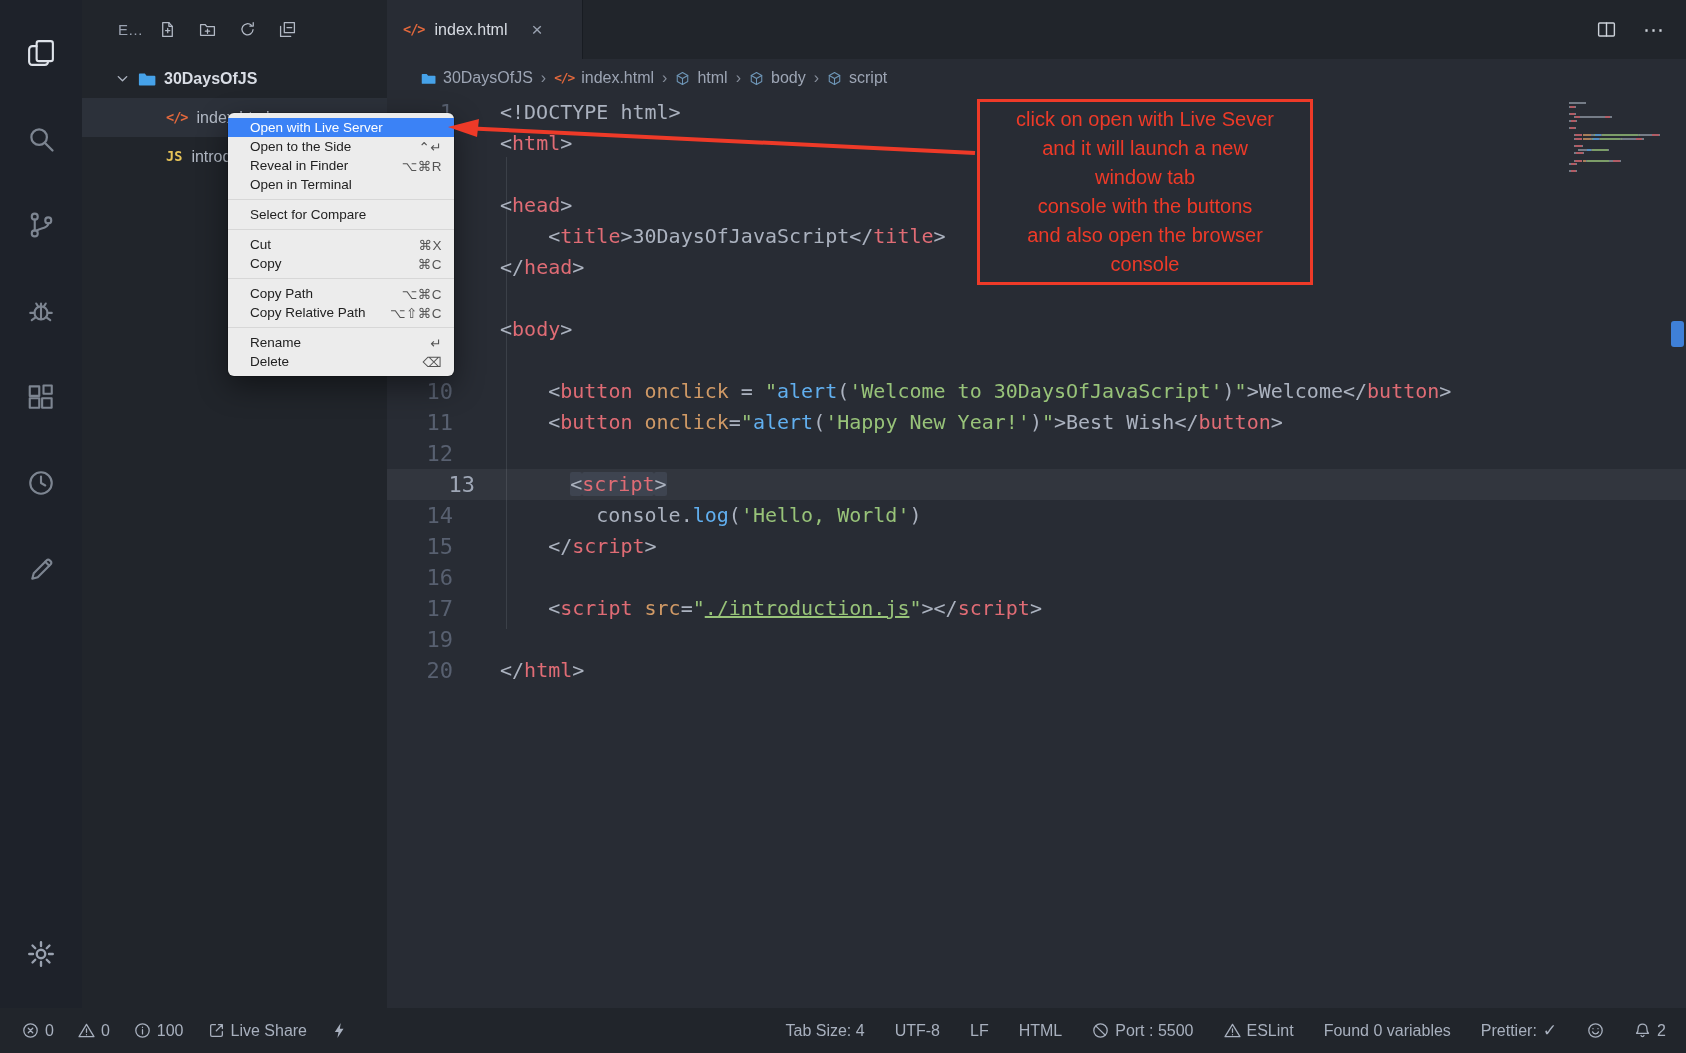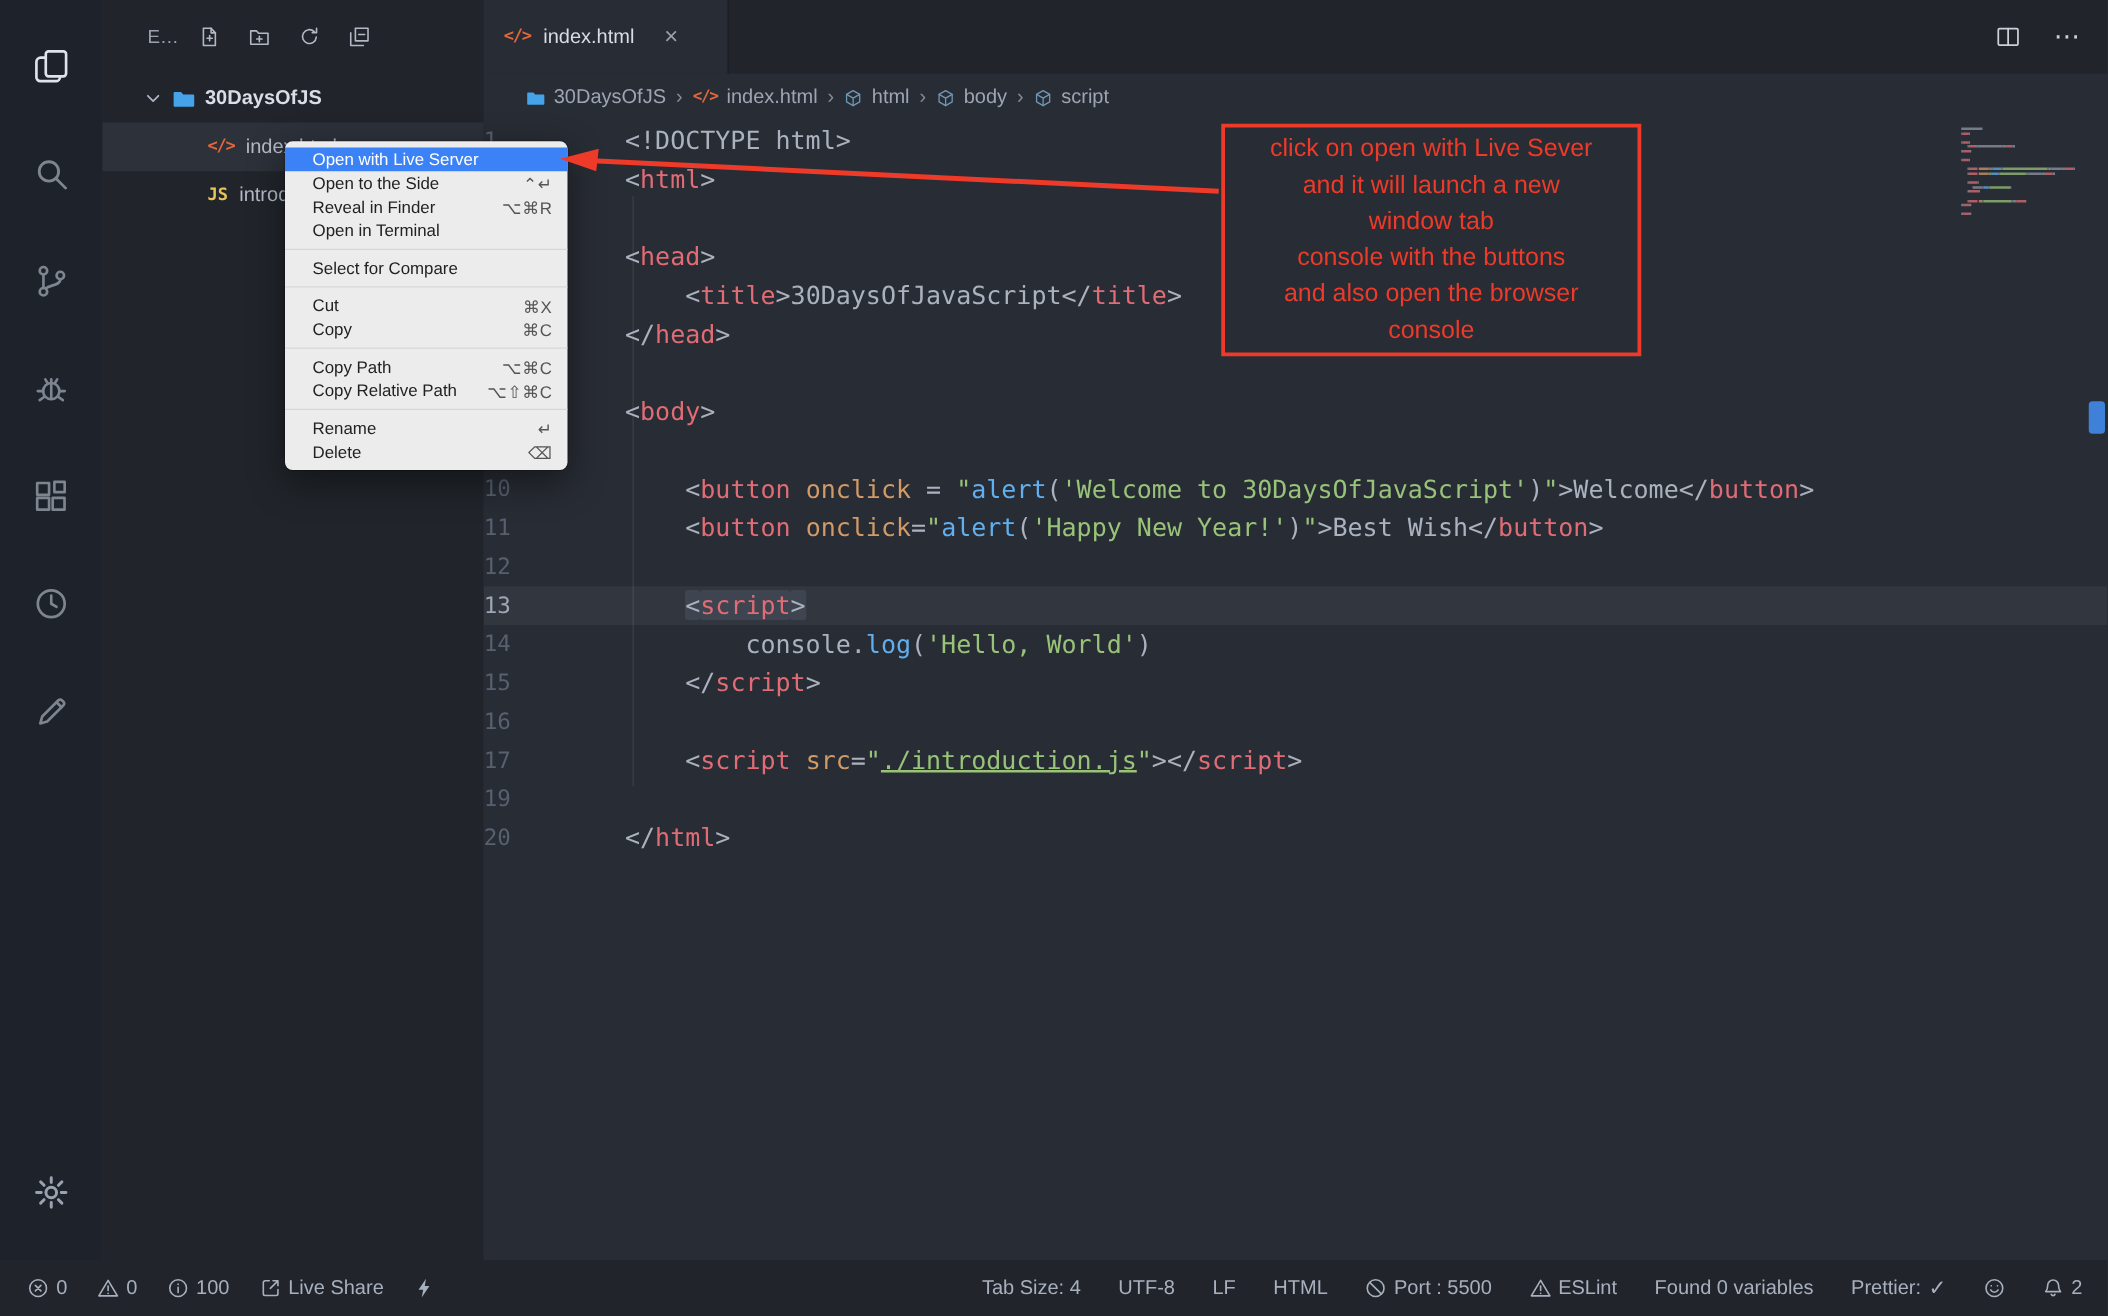--- a/index.html
+++ b/index.html
@@ -45,22 +45,22 @@
   .bc-item{display:inline-flex;align-items:center;gap:7px;cursor:pointer;}
   .bc-item .icon{font-size:15px;color:#6f97b8;}
   .bc-sep{margin:0 8px;color:#848c99;}
   .bc-label{color:#9da5b4;}
 
   .editor{position:absolute;top:97px;left:0;right:0;bottom:0;overflow:hidden;background:#282c34;}
   .indent-guide{position:absolute;left:119px;top:60px;width:1px;height:472px;background:rgba(171,178,191,.15);}
   #code{position:relative;}
   .code-line{display:flex;height:31px;line-height:31px;font-family:"DejaVu Sans Mono",monospace;font-size:20px;white-space:pre;}
   .code-line.active{background:rgba(255,255,255,.05);}
-  .ln{width:66px;text-align:left;color:#586070;font-size:18px;flex:none;}
-  .code-line.active .ln{color:#9fa7b6;}
+  .ln{width:66px;text-align:right;color:#586070;font-size:22px;flex:none;}
+  .code-line.active .ln{color:#9fa7b6;margin-left:22px;}
   .lc{padding-left:47px;color:#abb2bf;}
   .tok-p{color:#abb2bf;} .tok-t{color:#e06c75;} .tok-a{color:#d19a66;}
   .tok-s{color:#98c379;} .tok-f{color:#61afef;}
   .tok-u{color:#98c379;text-decoration:underline;}
   .tok-hl{background:#3e4450;border-radius:2px;}
 
   .minimap{position:absolute;top:5px;right:22px;width:95px;z-index:5;}
   .mm-line{display:flex;height:2px;margin-bottom:1.6px;}
   .mm-line span{flex:none;height:100%;opacity:.75;}
   .overview-marker{position:absolute;right:2px;top:224px;width:13px;height:26px;background:#3f80d8;border-radius:3px;}

